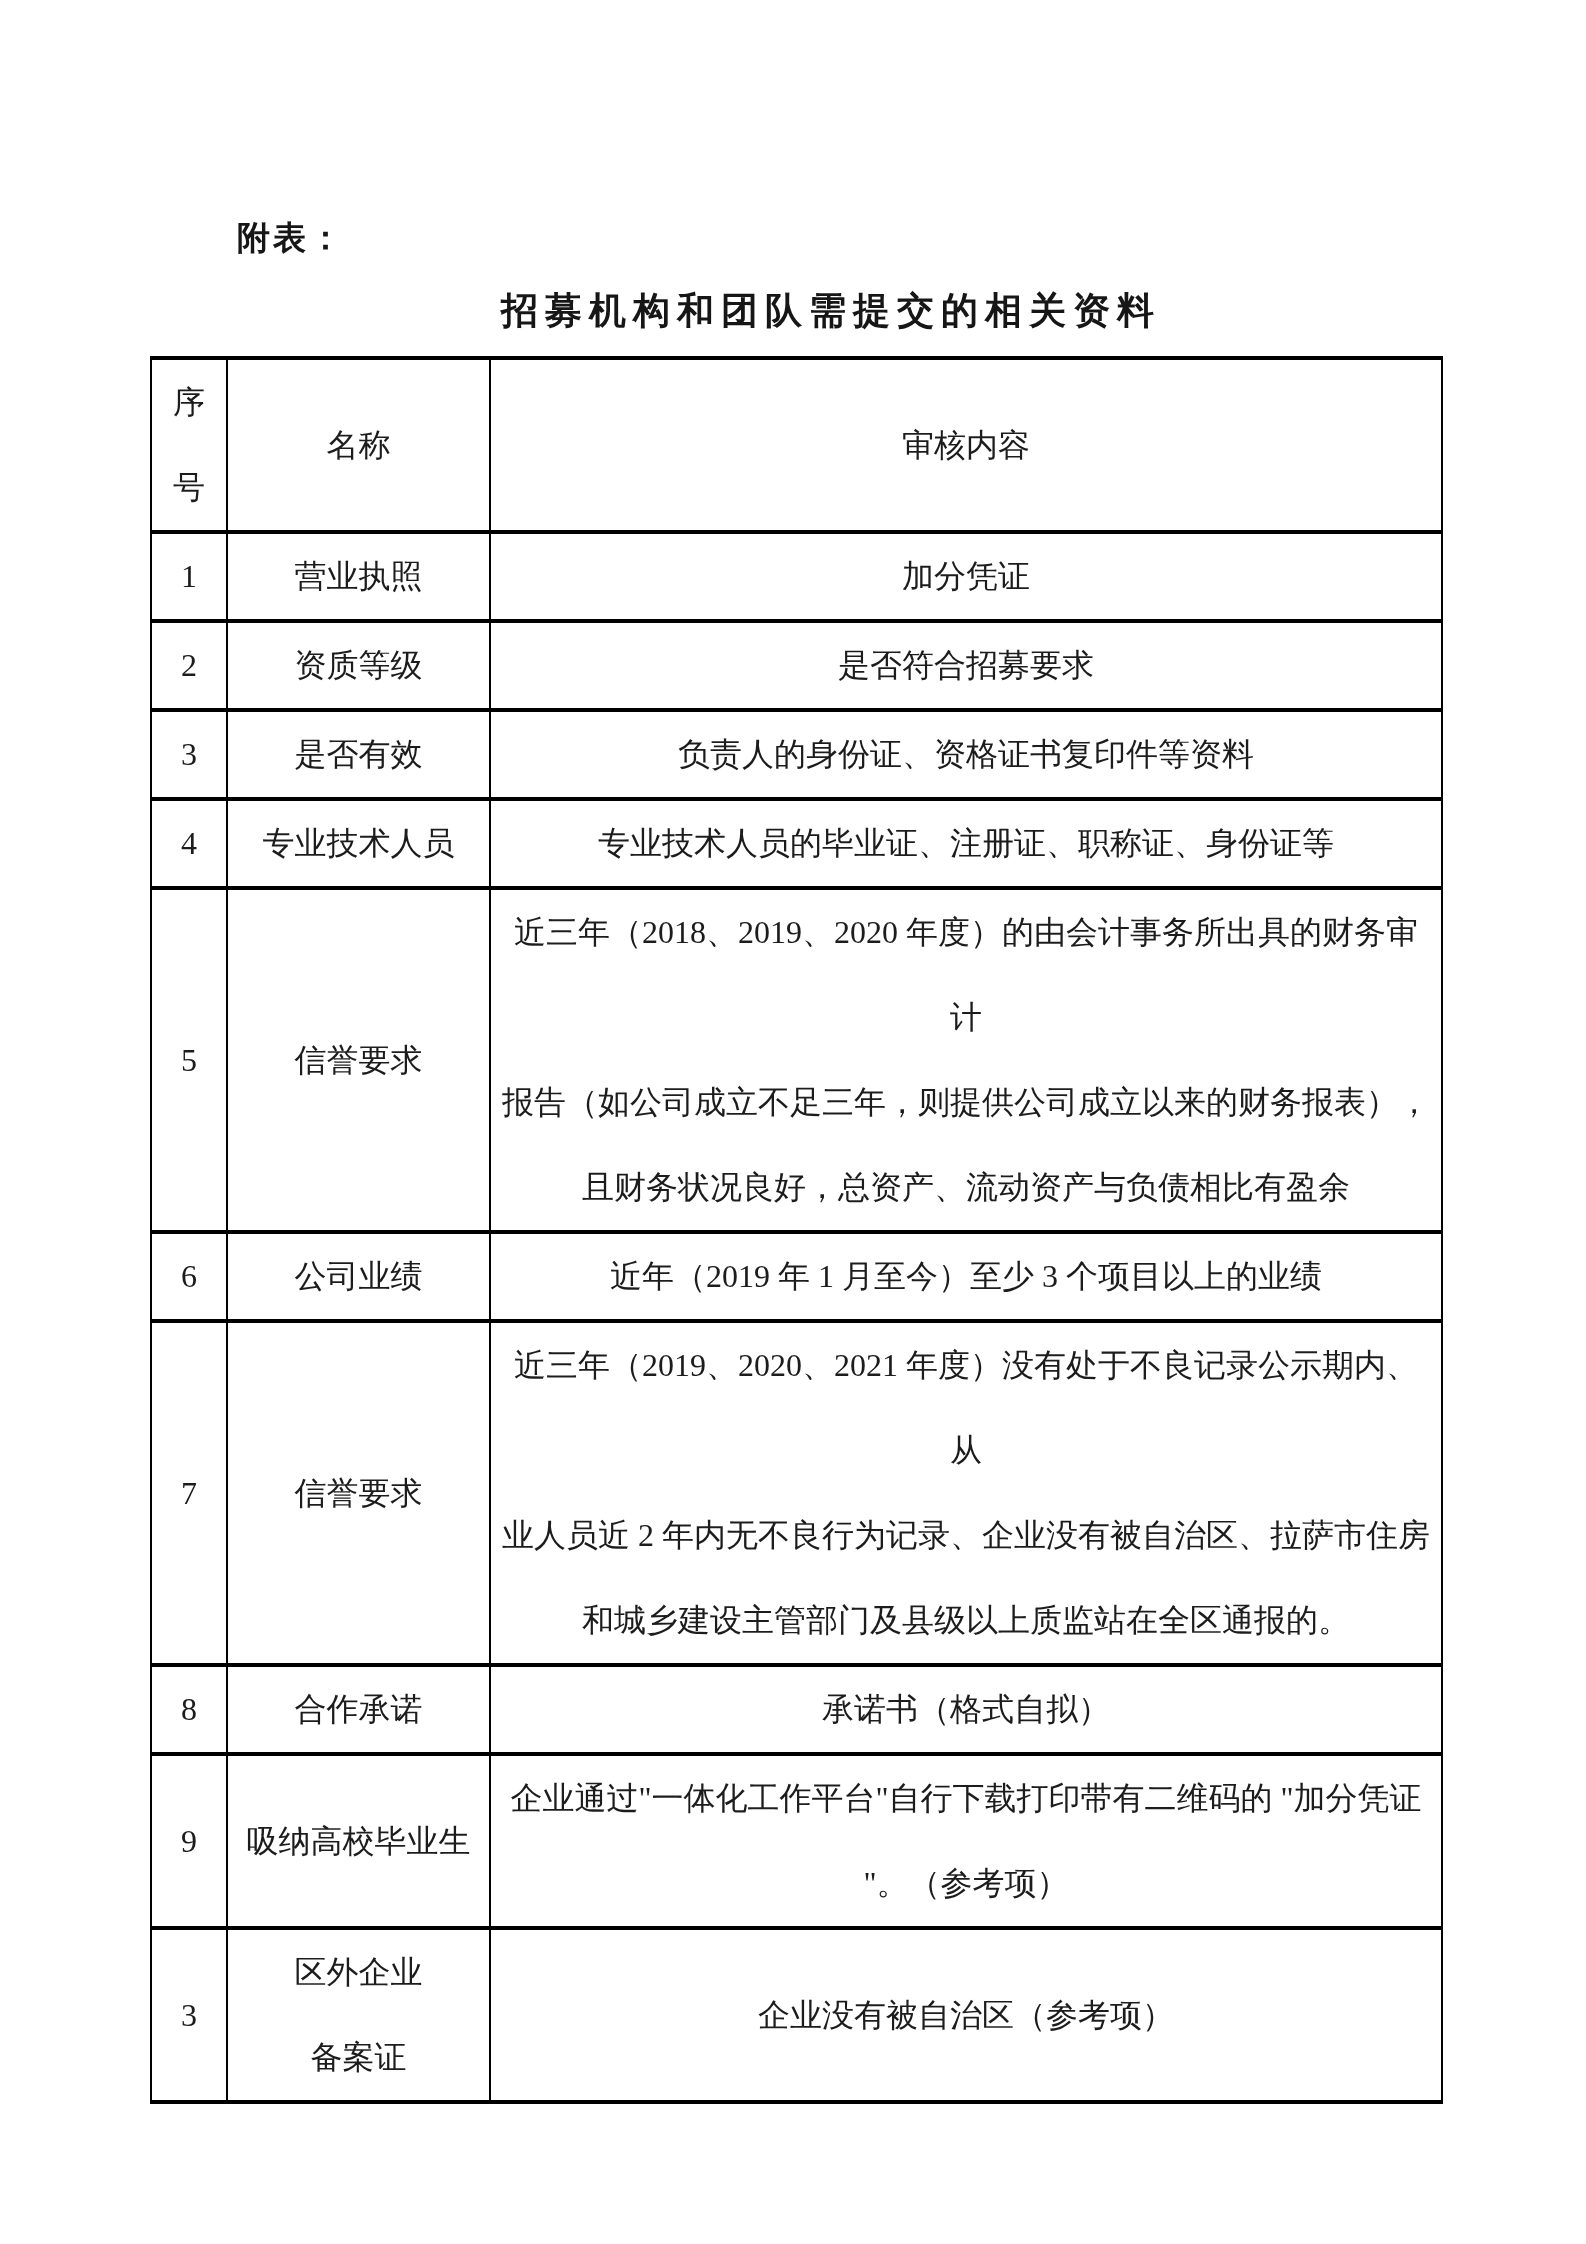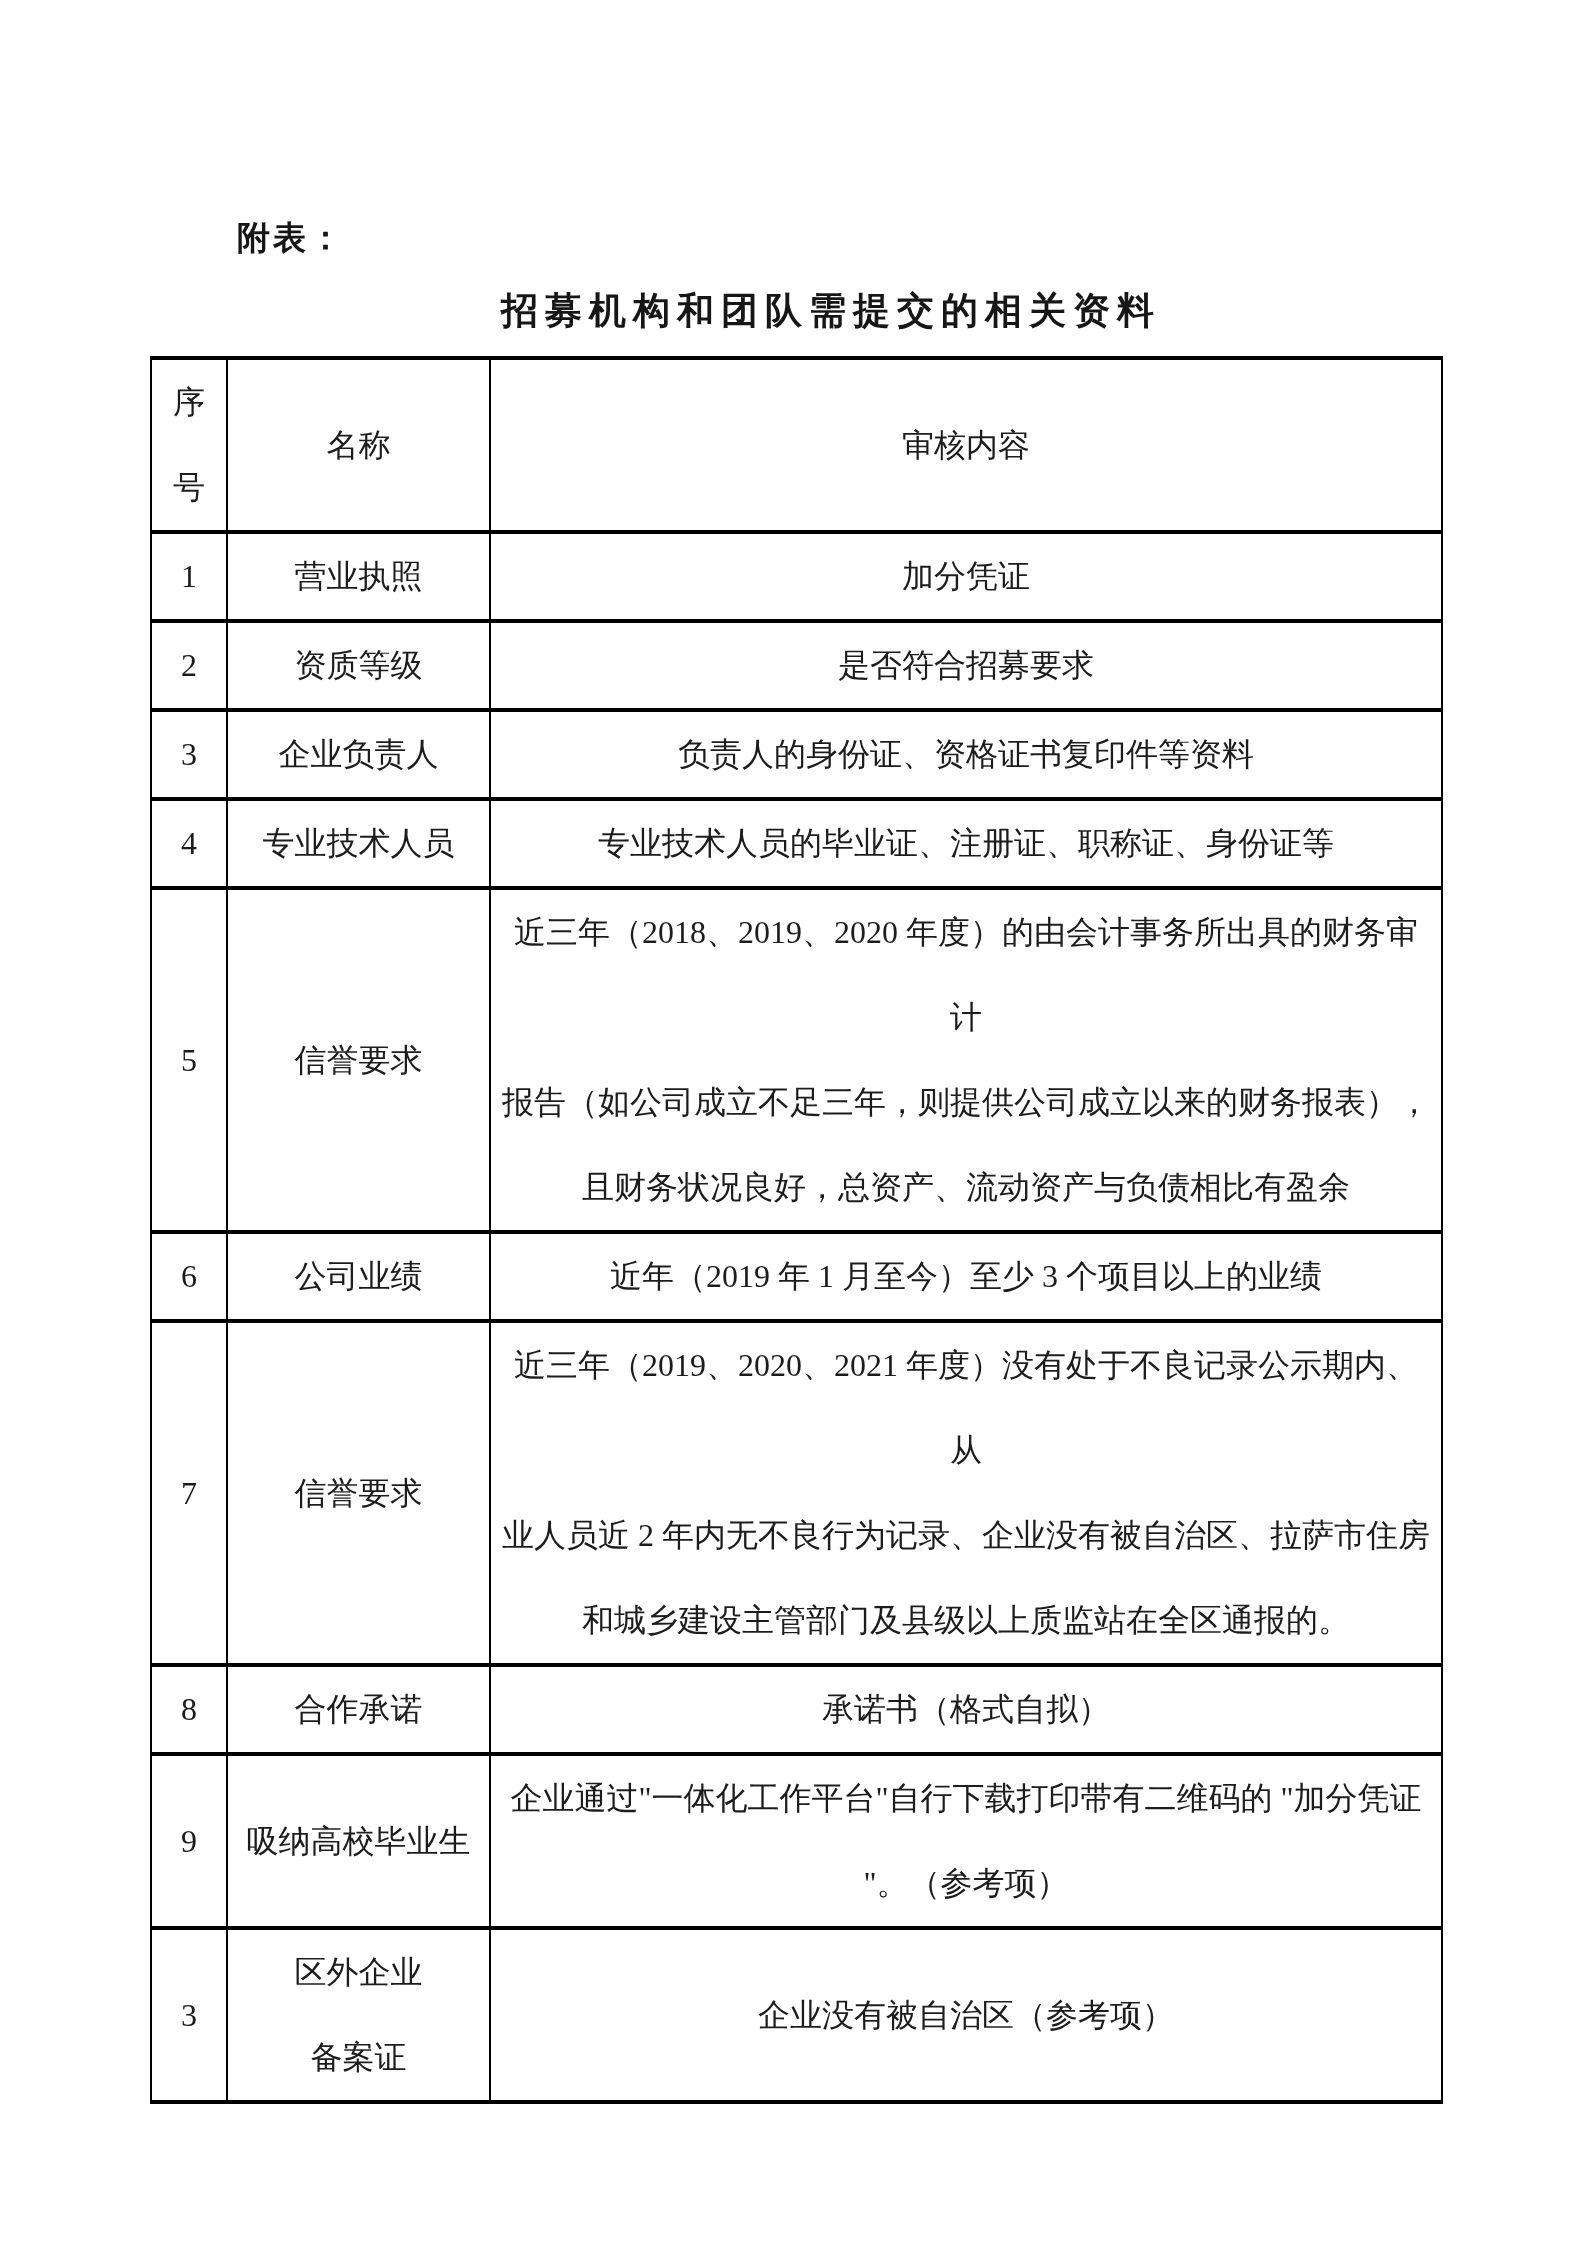--- a/index.html
+++ b/index.html
@@ -95,21 +95,21 @@
       </tr>
 
       <tr style="height:84px;">
         <td class="row-number">2</td>
         <td>资质等级</td>
         <td>是否符合招募要求</td>
       </tr>
 
       <tr style="height:84px;">
         <td class="row-number">3</td>
-        <td>企业负责人</td>
+        <td>是否有效</td>
         <td>负责人的身份证、资格证书复印件等资料</td>
       </tr>
 
       <tr style="height:84px;">
         <td class="row-number">4</td>
         <td>专业技术人员</td>
         <td>专业技术人员的毕业证、注册证、职称证、身份证等</td>
       </tr>
 
       <tr style="height:253px;">

